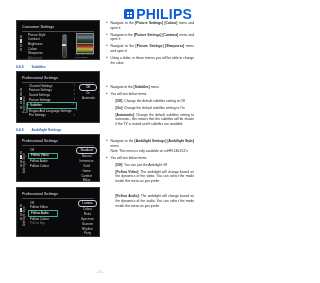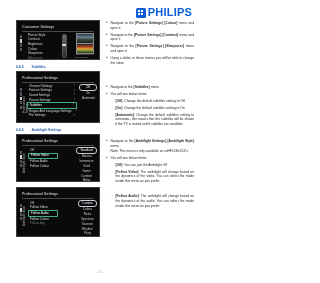--- a/index.html
+++ b/index.html
@@ -38,21 +38,21 @@
     position: absolute;
     left: 1.5px; top: 1.5px;
     width: 7px; height: 7px;
     background:
       radial-gradient(circle at 2px 2px, #ffffff 0.9px, transparent 1px),
       radial-gradient(circle at 5px 2px, #ffffff 0.9px, transparent 1px),
       radial-gradient(circle at 2px 5px, #ffffff 0.9px, transparent 1px),
       radial-gradient(circle at 5px 5px, #ffffff 0.9px, transparent 1px);
   }
   .brand-name {
-    font-size: 11px;
+    font-size: 14px;
     font-weight: bold;
     letter-spacing: 0.2px;
     color: #0b5ed7;
     line-height: 1;
   }
 
   
   .col-left {
     position: absolute;
     left: 16px;

